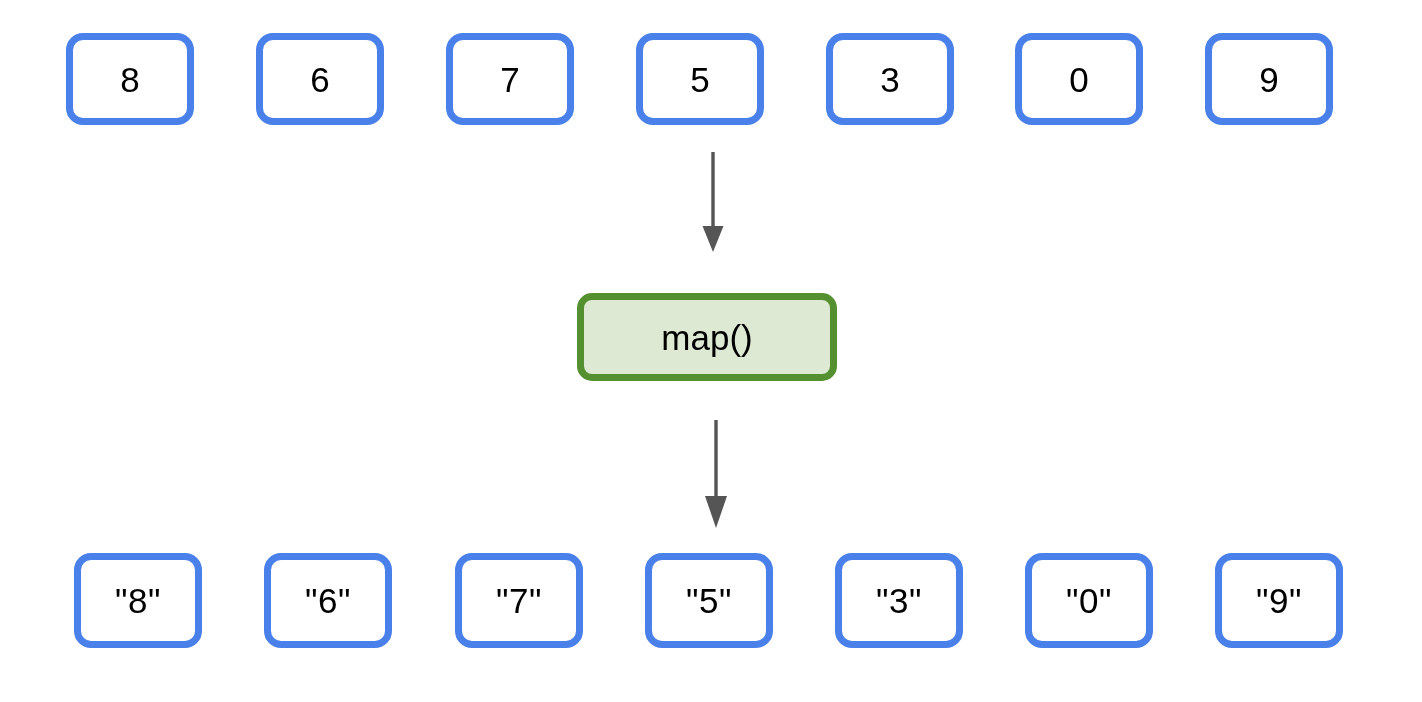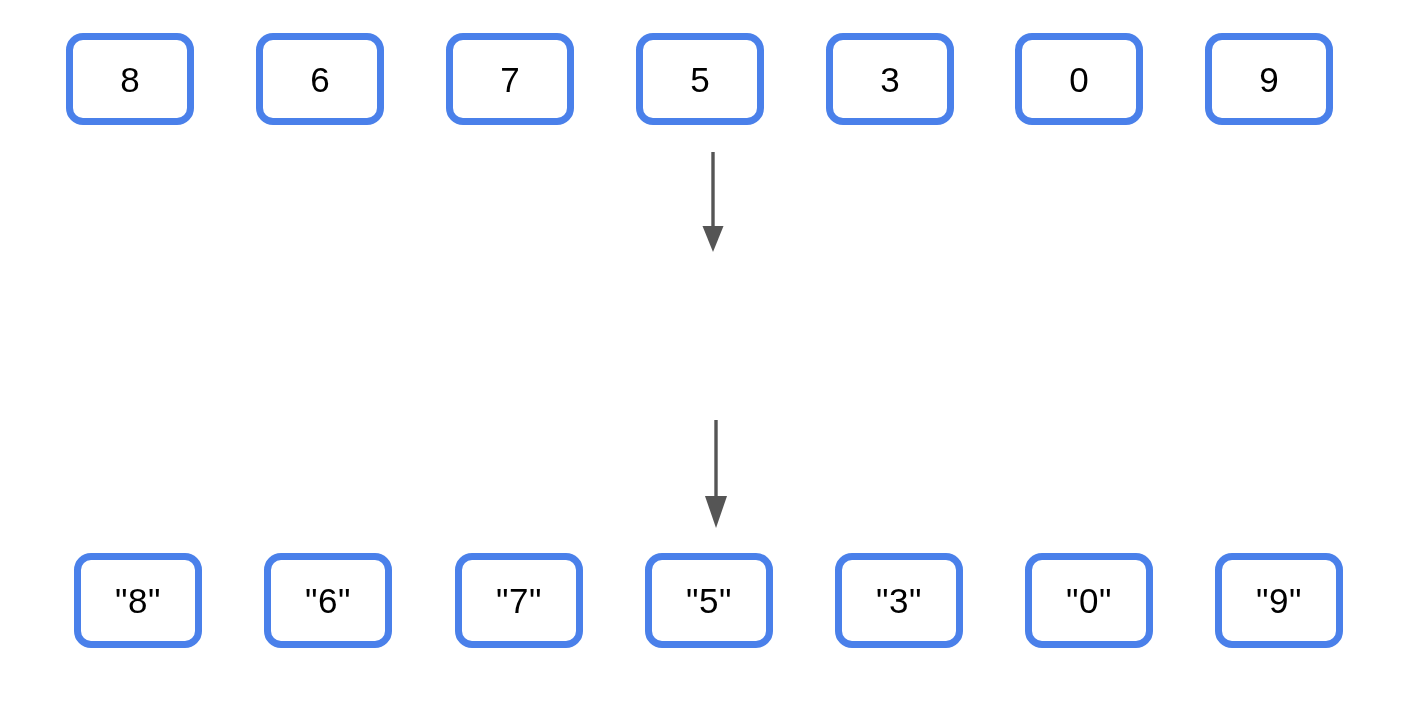--- a/index.html
+++ b/index.html
@@ -96,20 +96,23 @@
     <div class="node-box" style="left: 826px; border-color: rgb(74, 128, 234); background: rgb(255, 255, 255); color: rgb(0, 0, 0);"><span>3</span></div>
     <div class="node-box" style="left: 1015px; border-color: rgb(74, 128, 234); background: rgb(255, 255, 255); color: rgb(0, 0, 0);"><span>0</span></div>
     <div class="node-box" style="left: 1205px; border-color: rgb(74, 128, 234); background: rgb(255, 255, 255); color: rgb(0, 0, 0);"><span>9</span></div>
   </div>
 
   <svg class="arrow-svg" id="arrow-in" width="46" height="106" viewBox="0 0 46 106">
     <line x1="23" y1="2" x2="23" y2="80" stroke="#555555" stroke-width="3.4"></line>
     <polygon points="12.5,76 33.5,76 23,102" fill="#555555"></polygon>
   </svg>
 
+  <div class="transform-node" style="border-color: rgb(84, 144, 47); background: rgb(221, 233, 210); color: rgb(0, 0, 0);">
+    <span>map()</span>
+  </div>
 
   <svg class="arrow-svg" id="arrow-out" width="46" height="115" viewBox="0 0 46 115">
     <line x1="23" y1="2" x2="23" y2="82" stroke="#555555" stroke-width="3.4"></line>
     <polygon points="12,78 34,78 23,110" fill="#555555"></polygon>
   </svg>
 
   <div class="row row-output">
     <div class="node-box" style="left: 74px; border-color: rgb(74, 128, 234); background: rgb(255, 255, 255); color: rgb(0, 0, 0);"><span>"8"</span></div>
     <div class="node-box" style="left: 264px; border-color: rgb(74, 128, 234); background: rgb(255, 255, 255); color: rgb(0, 0, 0);"><span>"6"</span></div>
     <div class="node-box" style="left: 455px; border-color: rgb(74, 128, 234); background: rgb(255, 255, 255); color: rgb(0, 0, 0);"><span>"7"</span></div>

